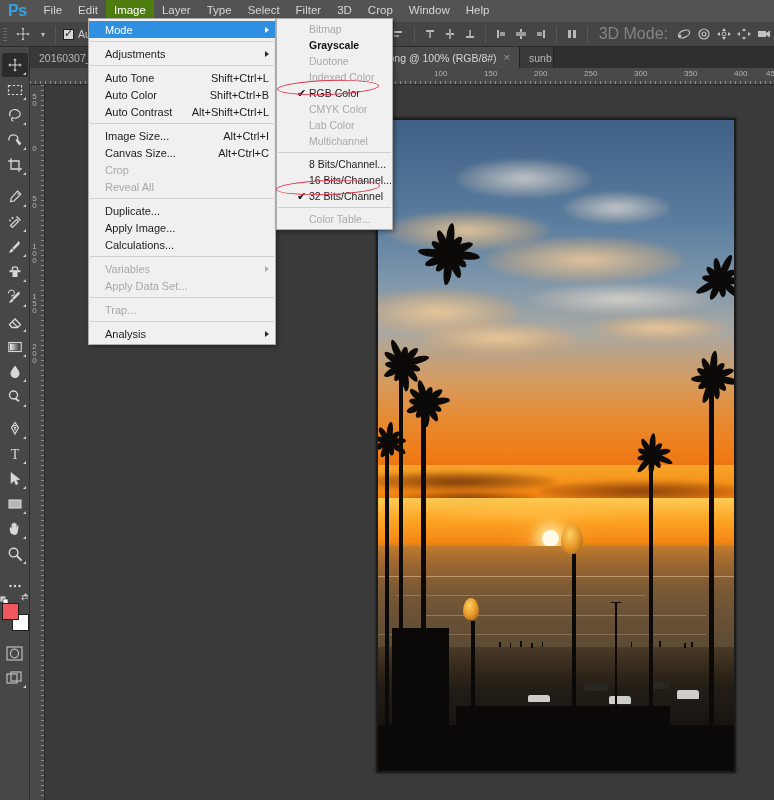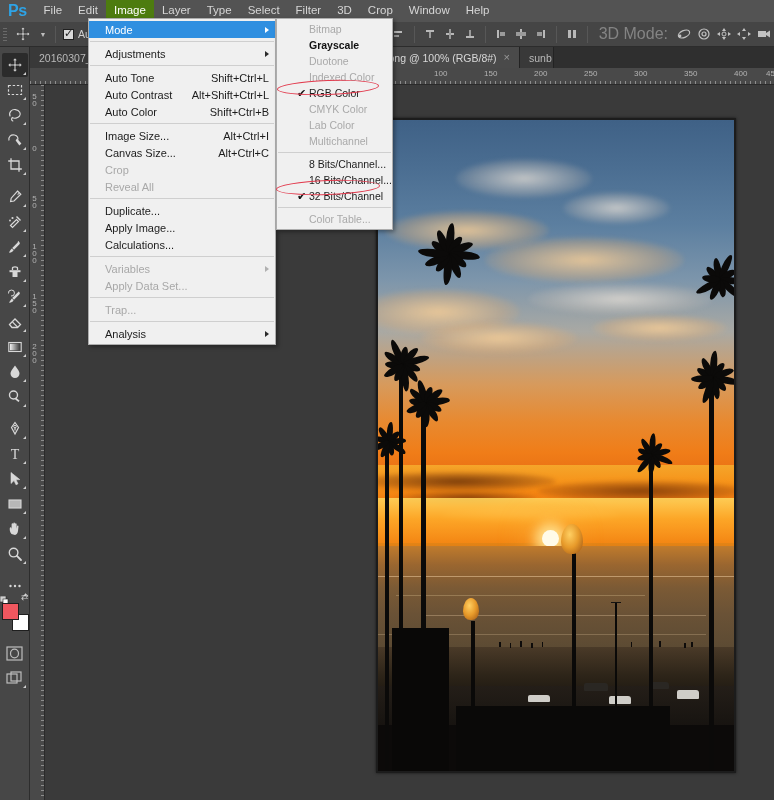--- a/index.html
+++ b/index.html
@@ -1018,26 +1018,26 @@
       <div class="mi">
         <span>Adjustments</span>
         <span class="arr"></span>
       </div>
       <div class="msep"></div>
       <div class="mi">
         <span>Auto Tone</span>
         <span class="sc">Shift+Ctrl+L</span>
       </div>
       <div class="mi">
+        <span>Auto Color</span>
+        <span class="sc">Shift+Ctrl+B</span>
+      </div>
+      <div class="mi">
         <span>Auto Contrast</span>
         <span class="sc">Alt+Shift+Ctrl+L</span>
-      </div>
-      <div class="mi">
-        <span>Auto Color</span>
-        <span class="sc">Shift+Ctrl+B</span>
       </div>
       <div class="msep"></div>
       <div class="mi">
         <span>Image Size...</span>
         <span class="sc">Alt+Ctrl+I</span>
       </div>
       <div class="mi">
         <span>Canvas Size...</span>
         <span class="sc">Alt+Ctrl+C</span>
       </div>

